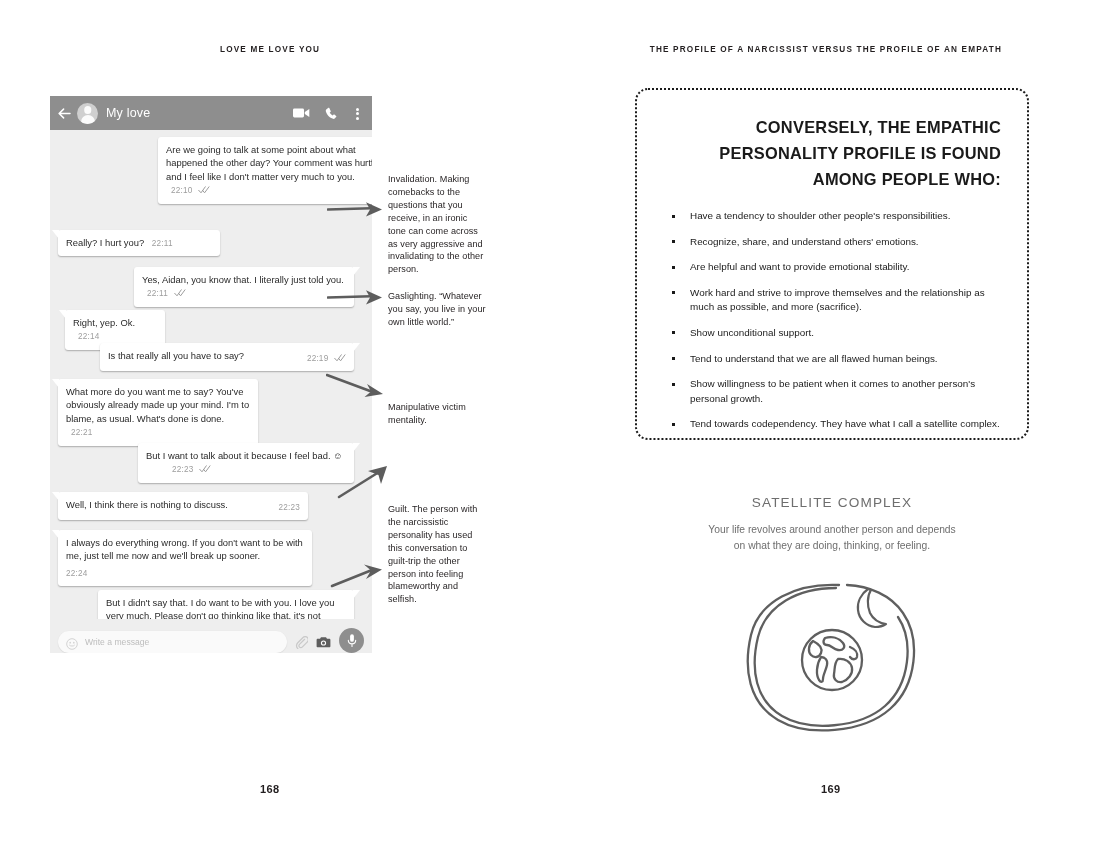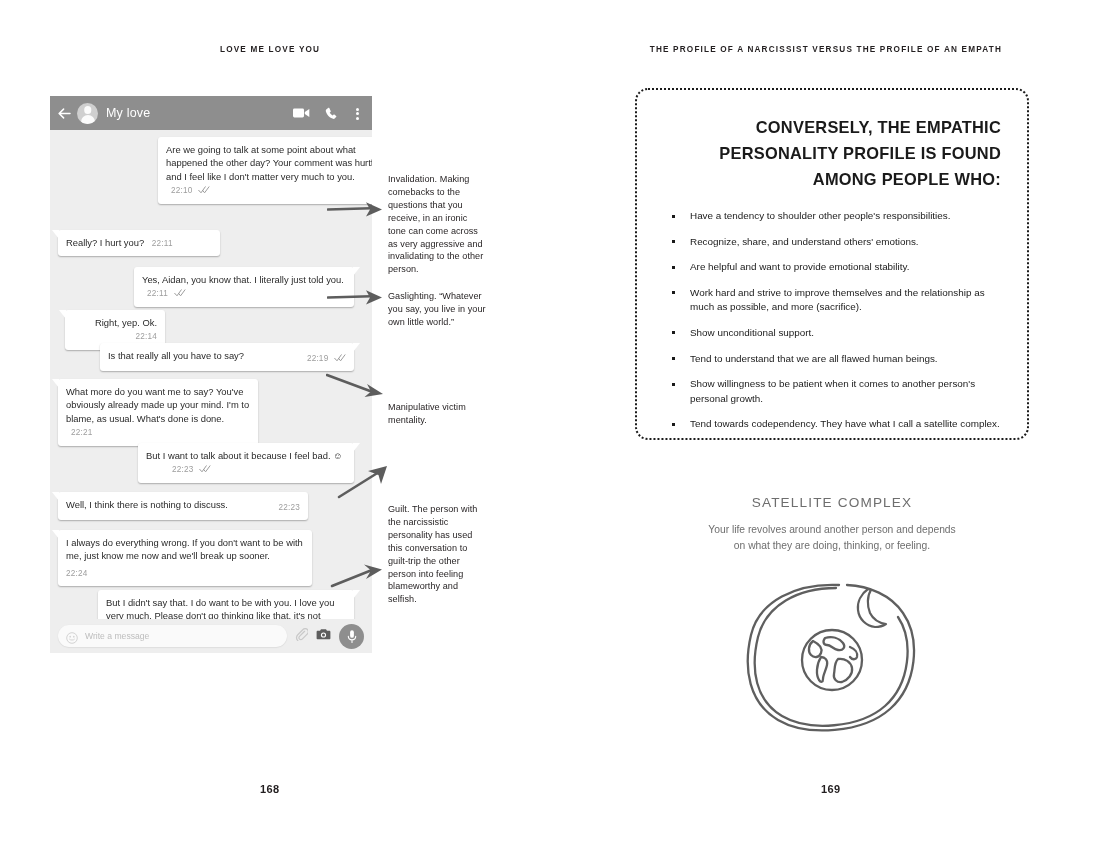--- a/index.html
+++ b/index.html
@@ -70,21 +70,21 @@
   .bubble.in  .tail{left:-6px; border-top:9px solid #ffffff;border-left:7px solid transparent;}
   .bubble .txt{display:inline;}
   .meta{display:inline-block;white-space:nowrap;vertical-align:baseline;margin-left:5px;}
   .meta .t{font-size:8.2px;color:#9d9d9d;letter-spacing:.2px;}
   .meta .ticks{display:inline-block;margin-left:3px;color:#9d9d9d;vertical-align:-1px;}
   .meta.below{display:block;margin-left:0;margin-top:3px;}
   .meta.right{float:right;margin-top:2px;}
 
   #input-bar{
     position:absolute;left:0;bottom:0;width:100%;height:34px;background:#eeeeee;
-    display:flex;align-items:center;padding:0 8px;box-sizing:border-box;margin-top:38px;
+    display:flex;align-items:flex-end;padding:0 8px;box-sizing:border-box;margin-top:38px;
   }
   #input-field{
     flex:1 1 auto;height:22px;background:#fafafa;border-radius:11px;
     display:flex;align-items:center;padding:0 8px;box-sizing:border-box;
     box-shadow:0 .5px 1.2px rgba(0,0,0,.12);
   }
   #emoji-icon{width:12px;height:12px;flex:0 0 auto;margin-right:7px;}
   #input-placeholder{font-size:8.6px;color:#bdbdbd;flex:1 1 auto;}
   #clip-icon{flex:0 0 auto;margin-right:8px;}
   #camera-icon{flex:0 0 auto;}
@@ -195,21 +195,21 @@
         <span class="meta">
           <span class="t">22:11</span>
           <span class="ticks">
             <svg width="12" height="8" viewBox="0 0 12 8">
                 <path d="M.7 4.3 3 6.8 7.3.8M4.6 4.4 6.6 6.8 11 .8" stroke="#9d9d9d" stroke-width="1" fill="none" stroke-linecap="round"></path>
               </svg>
           </span>
         </span>
       </div>
 
-      <div class="bubble in" style="left:15px;top:180px;width:100px;text-align:right;">
+      <div class="bubble in" style="left:15px;top:180px;width:100px;">
         <span class="tail"></span>
         <span class="txt">Right, yep. Ok.</span>
         <span class="meta">
           <span class="t">22:14</span>
         </span>
       </div>
 
       <div class="bubble out" style="left:50px;top:213px;width:254px;">
         <span class="tail"></span>
         <span class="txt">Is that really all you have to say?</span>
@@ -247,21 +247,21 @@
       <div class="bubble in" style="left:8px;top:362px;width:250px;">
         <span class="tail"></span>
         <span class="txt">Well, I think there is nothing to discuss.</span>
         <span class="meta right">
           <span class="t">22:23</span>
         </span>
       </div>
 
       <div class="bubble in" style="left:8px;top:400px;width:254px;">
         <span class="tail"></span>
-        <span class="txt">I always do everything wrong. If you don't want to be with me, just know me now and we'll break up sooner.</span>
+        <span class="txt">I always do everything wrong. If you don't want to be with me, just tell me now and we'll break up sooner.</span>
         <span class="meta below">
           <span class="t">22:24</span>
         </span>
       </div>
 
       <div class="bubble out" style="left:48px;top:460px;width:256px;">
         <span class="tail"></span>
         <span class="txt">But I didn't say that. I do want to be with you. I love you very much. Please don't go thinking like that, it's not about that at all.</span>
         <span class="meta right">
           <span class="t">22:25</span>

